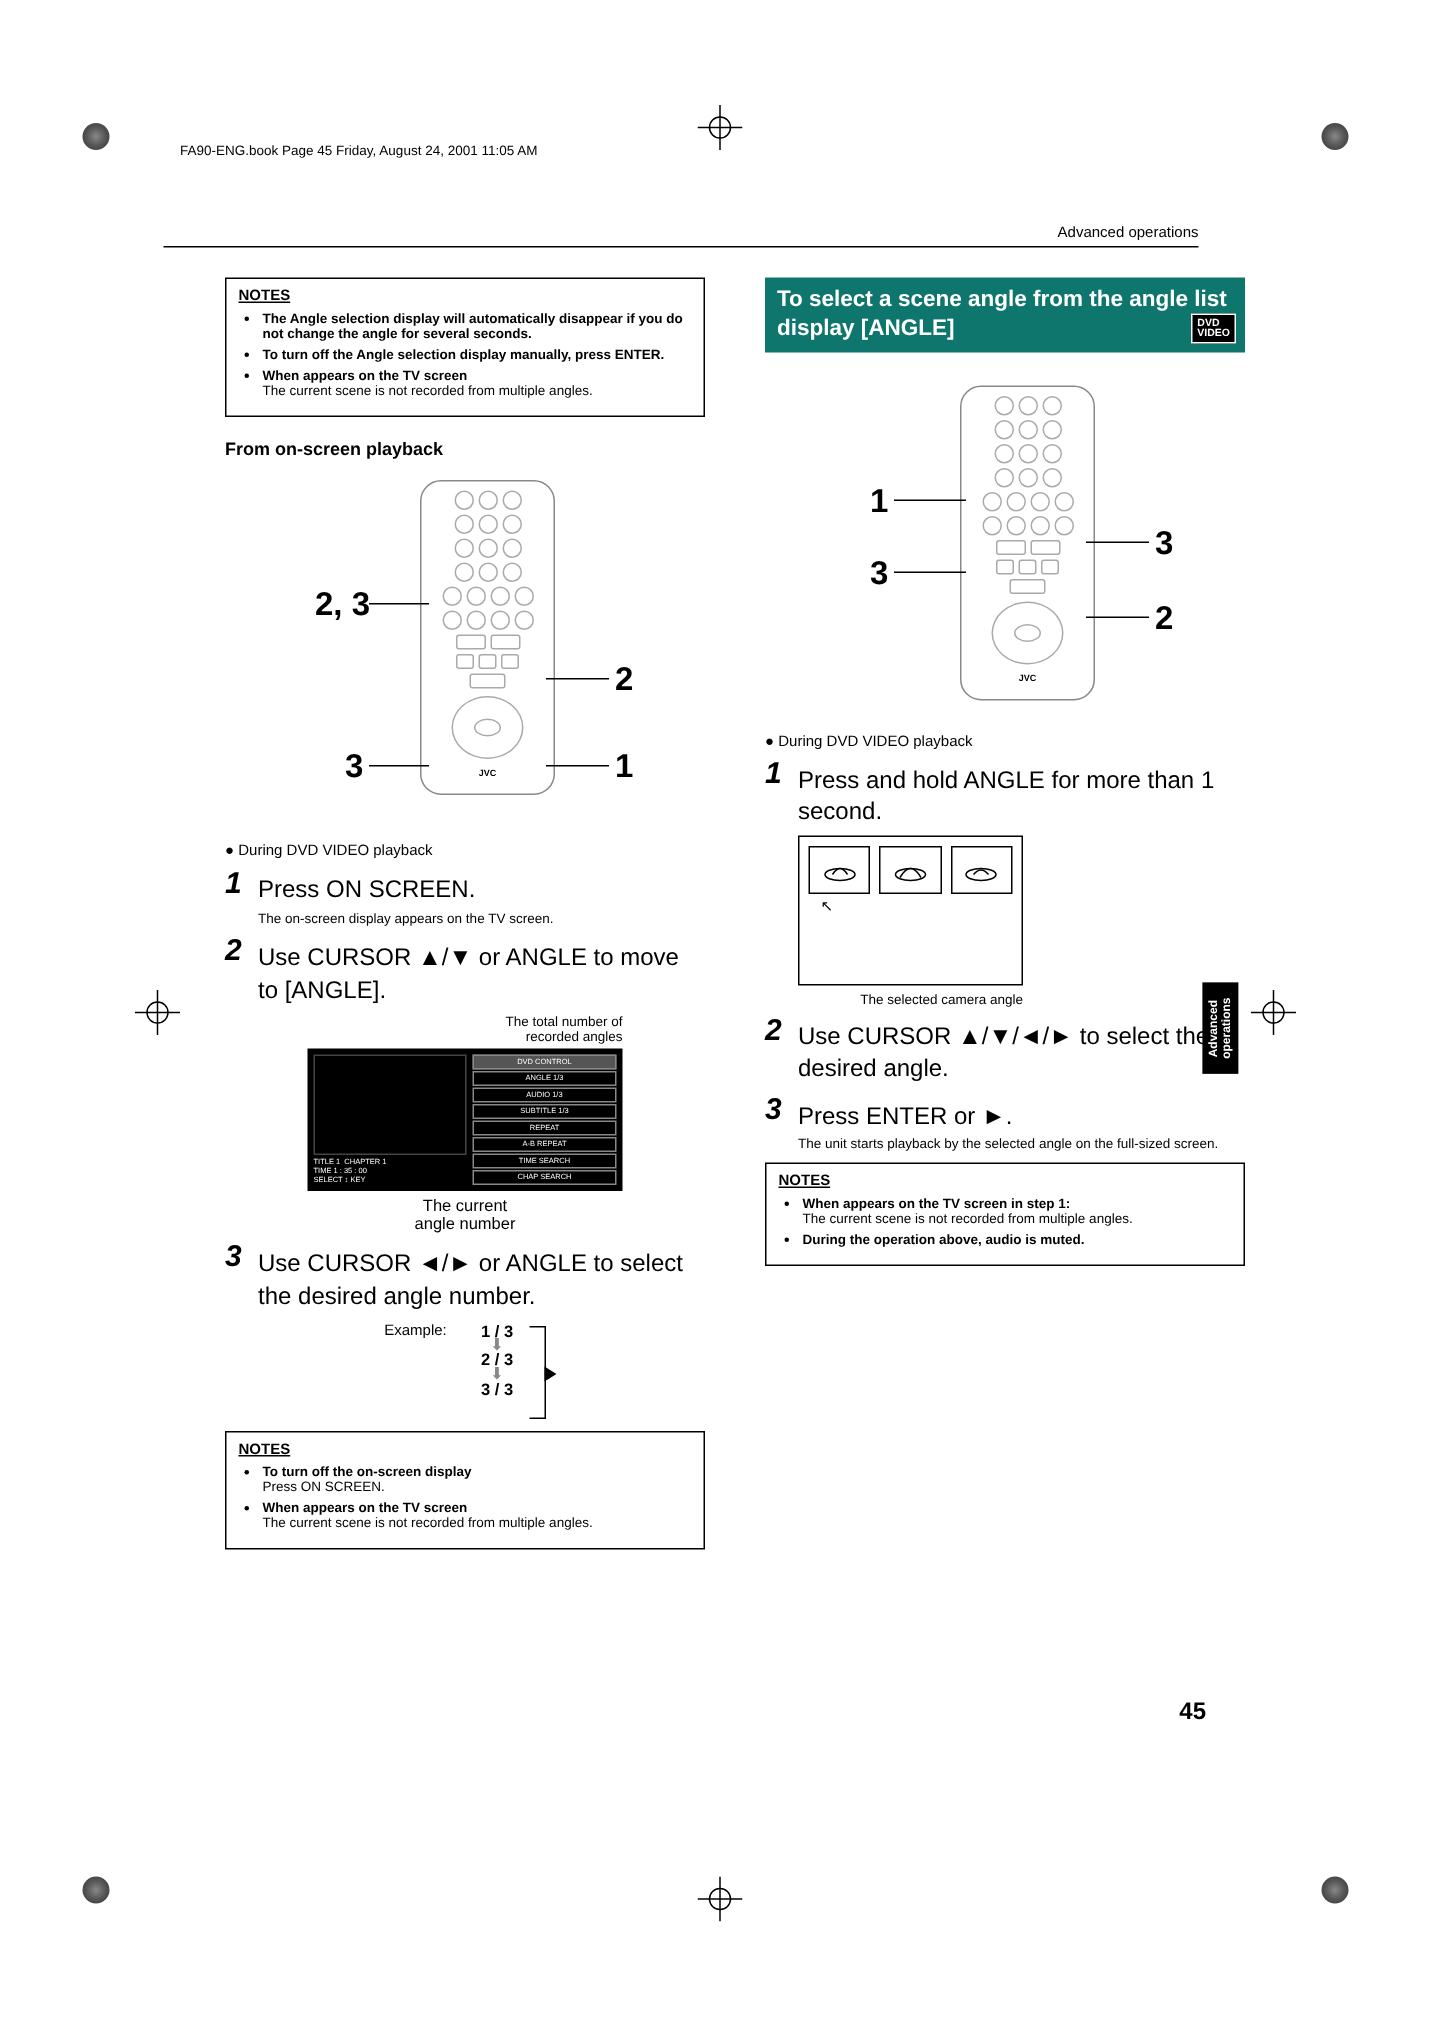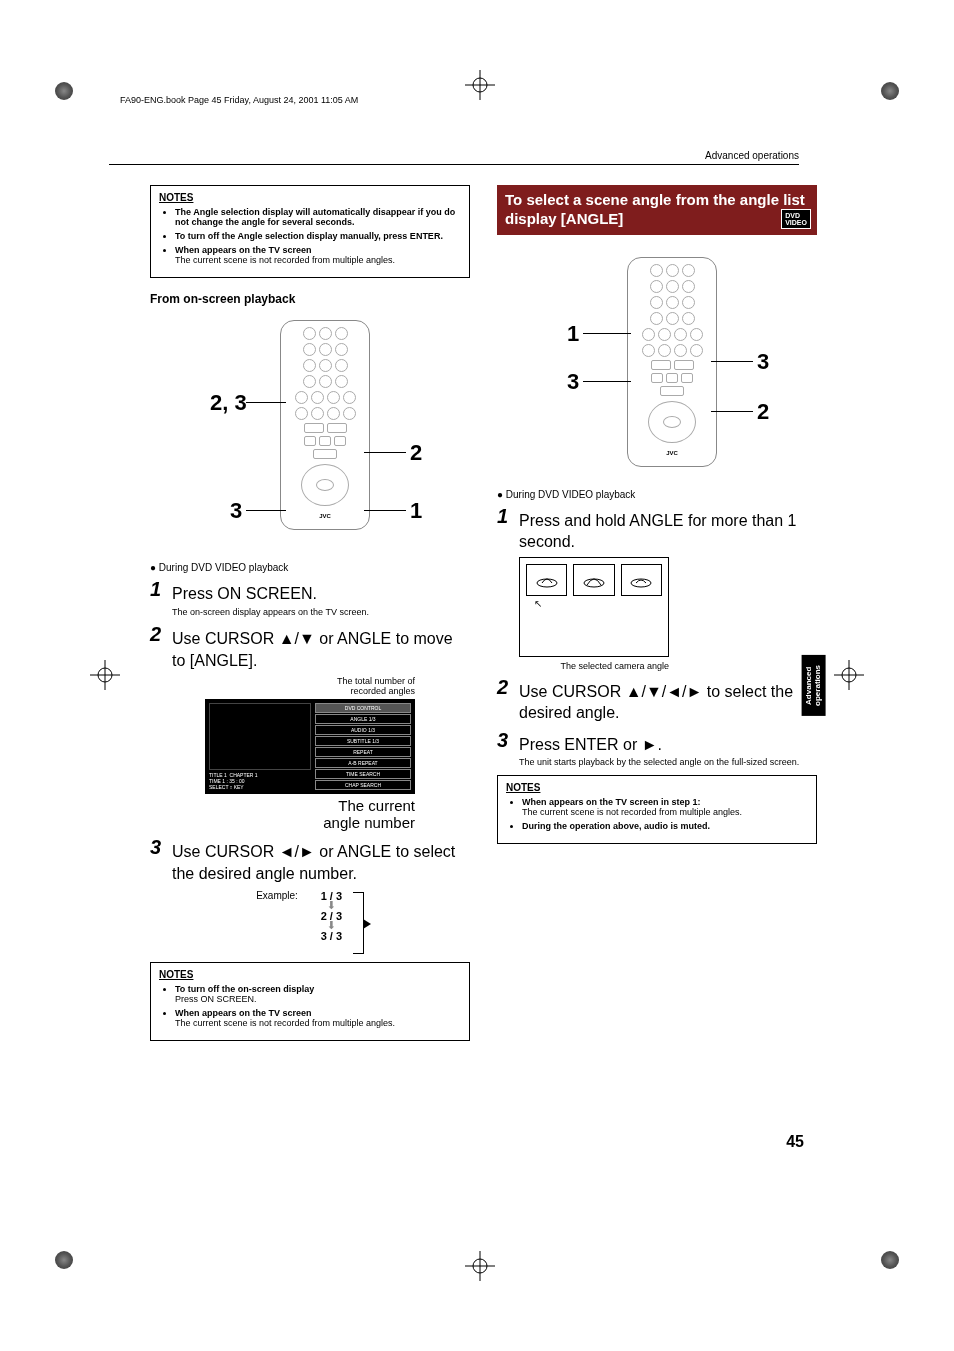--- a/index.html
+++ b/index.html
@@ -59,21 +59,21 @@
     right:0;
     top:14px;
   }
 
   .content {
     position: absolute;
     top: 185px;
     left: 150px;
     width: 690px;
     display: flex;
-    gap: 27px;
+    gap: 40px;
   }
   .col { width: 320px; }
 
   .notes-box {
     border: 1px solid #000;
     padding: 6px 8px 8px 8px;
     margin-bottom: 14px;
     font-size: 9px;
   }
   .notes-title {
@@ -199,22 +199,22 @@
     text-align:center;
     background:#000;
   }
   .osd-right .title {
     background:#555;
   }
   .osd-bottom {
     font-size:5px; color:#fff; margin-top:2px;
   }
   .osd-label-bottom {
-    font-size: 15px;
-    text-align: right;
+    font-size: 11px;
+    text-align: center;
     margin-top: 4px;
     line-height:1.1;
   }
 
   .example-block {
     text-align:center;
     font-size:10px;
     margin: 6px 0 10px 0;
   }
   .example-block .ex-label { display:inline-block; margin-right:20px; }
@@ -227,21 +227,21 @@
     margin-left:8px; position:relative; top:2px;
   }
   .example-block .bracket::after{
     content:""; position:absolute; right:-8px; top:26px;
     border-top:5px solid transparent; border-bottom:5px solid transparent;
     border-right:8px solid #000; transform:rotate(180deg);
   }
 
   
   .section-head {
-    background: #7f1d1d;
+    background: #0f766e;
     color: #fff;
     font-weight: bold;
     font-size: 15px;
     padding: 6px 8px;
     line-height: 1.25;
     position:relative;
     margin-bottom: 14px;
   }
   .dvd-badge {
     position:absolute; right:6px; bottom:6px;

